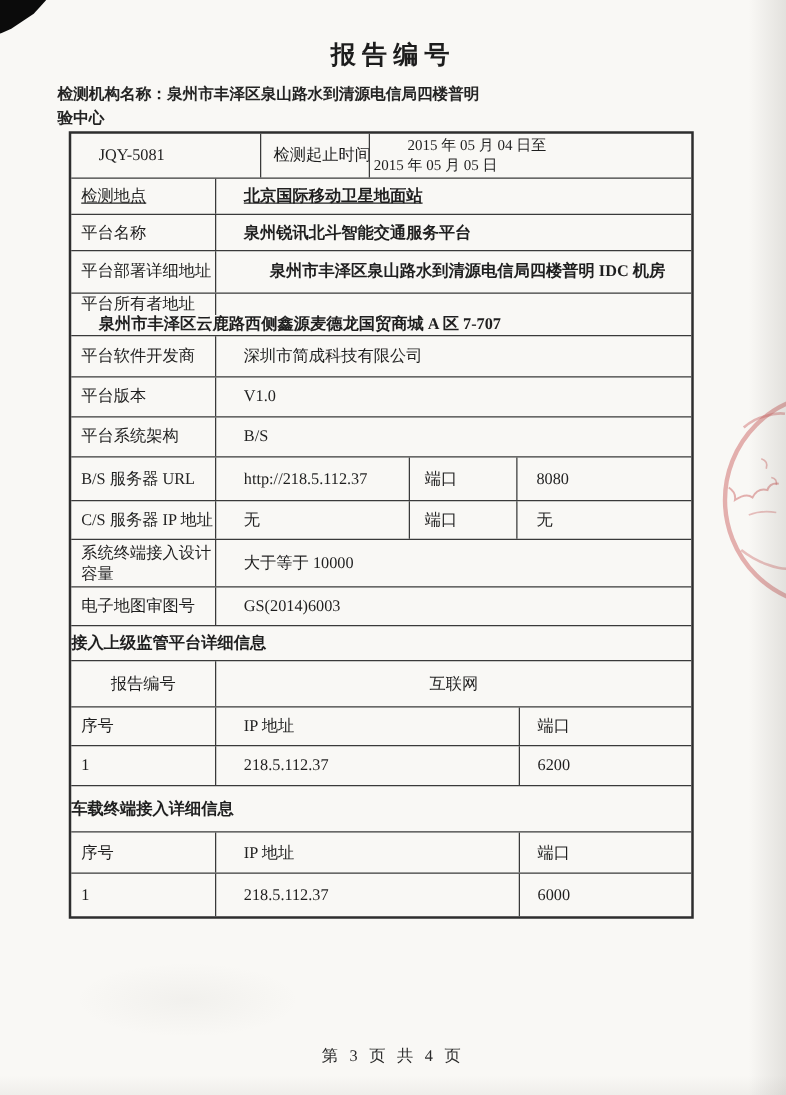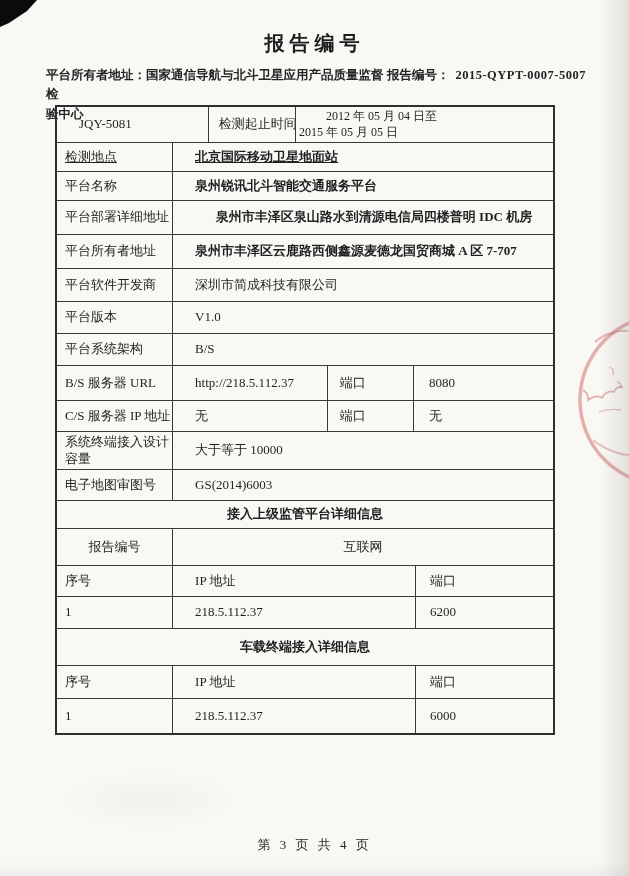--- a/index.html
+++ b/index.html
@@ -63,69 +63,68 @@
     font-size:13px;line-height:1.3;color:#1f1f1f;
     overflow:hidden;white-space:nowrap;
   }
   .tcell:last-child{border-right:none;}
   .tcell.bold{font-weight:bold;}
   .tcell.center{text-align:center;}
   .tcell .ln{width:100%;}
   .tcell.dates{font-size:12px;}
   .tcell.dates .ln:first-child{text-align:right;padding-right:3px;}
   .tcell.dates .ln:last-child{text-align:left;padding-left:3px;}
-  .trow.section .tcell{justify-content:center;text-align:center;font-weight:bold;}
+  .trow.section .tcell{justify-content:center;font-weight:bold;}
   
   .stamp{position:absolute;left:569px;top:312px;width:60px;height:178px;
     opacity:.85;filter:blur(.4px);pointer-events:none;}
   
   .footer{
     position:absolute;left:0;top:836px;width:100%;
     text-align:center;font-size:13px;color:#2b2b2b;letter-spacing:3px;
   }
 </style>
 </head>
 <body>
 
 <div class="page">
 
   <div class="corner-blob"></div>
 
   <div class="title">报告编号</div>
 
   <div class="meta">
     <div class="meta-line1">
-      <span>平台所有者地址：国家通信导航与北斗卫星应用产品质量监督检</span>
-      <span class="meta-no"><span>报告编号：</span><span class="num">2015-QYPT-0007-5007</span></span>
+      <span>检测机构名称：泉州市丰泽区泉山路水到清源电信局四楼普明</span>
     </div>
     <div>验中心</div>
   </div>
 
   <div class="rtable">
       <div class="trow" style="height: 36px;">
         <div class="tcell" style="width: 30.6%; padding-left: 22px;">JQY-5081</div>
         <div class="tcell" style="width: 17.6%; padding-left: 10px;">检测起止时间</div>
         <div class="tcell dates" style="width: 28.4%; padding-left: 0px;">
-          <div class="ln">2012 年 05 月 04 日至</div>
+          <div class="ln">2015 年 05 月 04 日至</div>
           <div class="ln">2015 年 05 月 05 日</div>
         </div>
       </div>
       <div class="trow" style="height: 29px; text-decoration: underline;">
         <div class="tcell" style="width: 23.4%; padding-left: 8px;">检测地点</div>
         <div class="tcell bold" style="width: 76.6%; padding-left: 22px;">北京国际移动卫星地面站</div>
       </div>
       <div class="trow" style="height: 29px;">
         <div class="tcell" style="width: 23.4%; padding-left: 8px;">平台名称</div>
         <div class="tcell bold" style="width: 76.6%; padding-left: 22px;">泉州锐讯北斗智能交通服务平台</div>
       </div>
       <div class="trow" style="height: 34px;">
         <div class="tcell" style="width: 23.4%; padding-left: 8px;">平台部署详细地址</div>
         <div class="tcell bold" style="width: 76.6%; padding-left: 22px; text-align: center;">泉州市丰泽区泉山路水到清源电信局四楼普明 IDC 机房</div>
       </div>
-      <div class="trow" style="height: 34px;">
+      <div class="trow" style="height: 34px; flex-direction: column;">
         <div class="tcell" style="width: 23.4%; padding-left: 8px;">平台所有者地址</div>
         <div class="tcell bold" style="width: 76.6%; padding-left: 22px;">泉州市丰泽区云鹿路西侧鑫源麦德龙国贸商城 A 区 7-707</div>
       </div>
       <div class="trow" style="height: 33px;">
         <div class="tcell" style="width: 23.4%; padding-left: 8px;">平台软件开发商</div>
         <div class="tcell" style="width: 76.6%; padding-left: 22px;">深圳市简成科技有限公司</div>
       </div>
       <div class="trow" style="height: 32px;">
         <div class="tcell" style="width: 23.4%; padding-left: 8px;">平台版本</div>
         <div class="tcell" style="width: 76.6%; padding-left: 22px;">V1.0</div>

